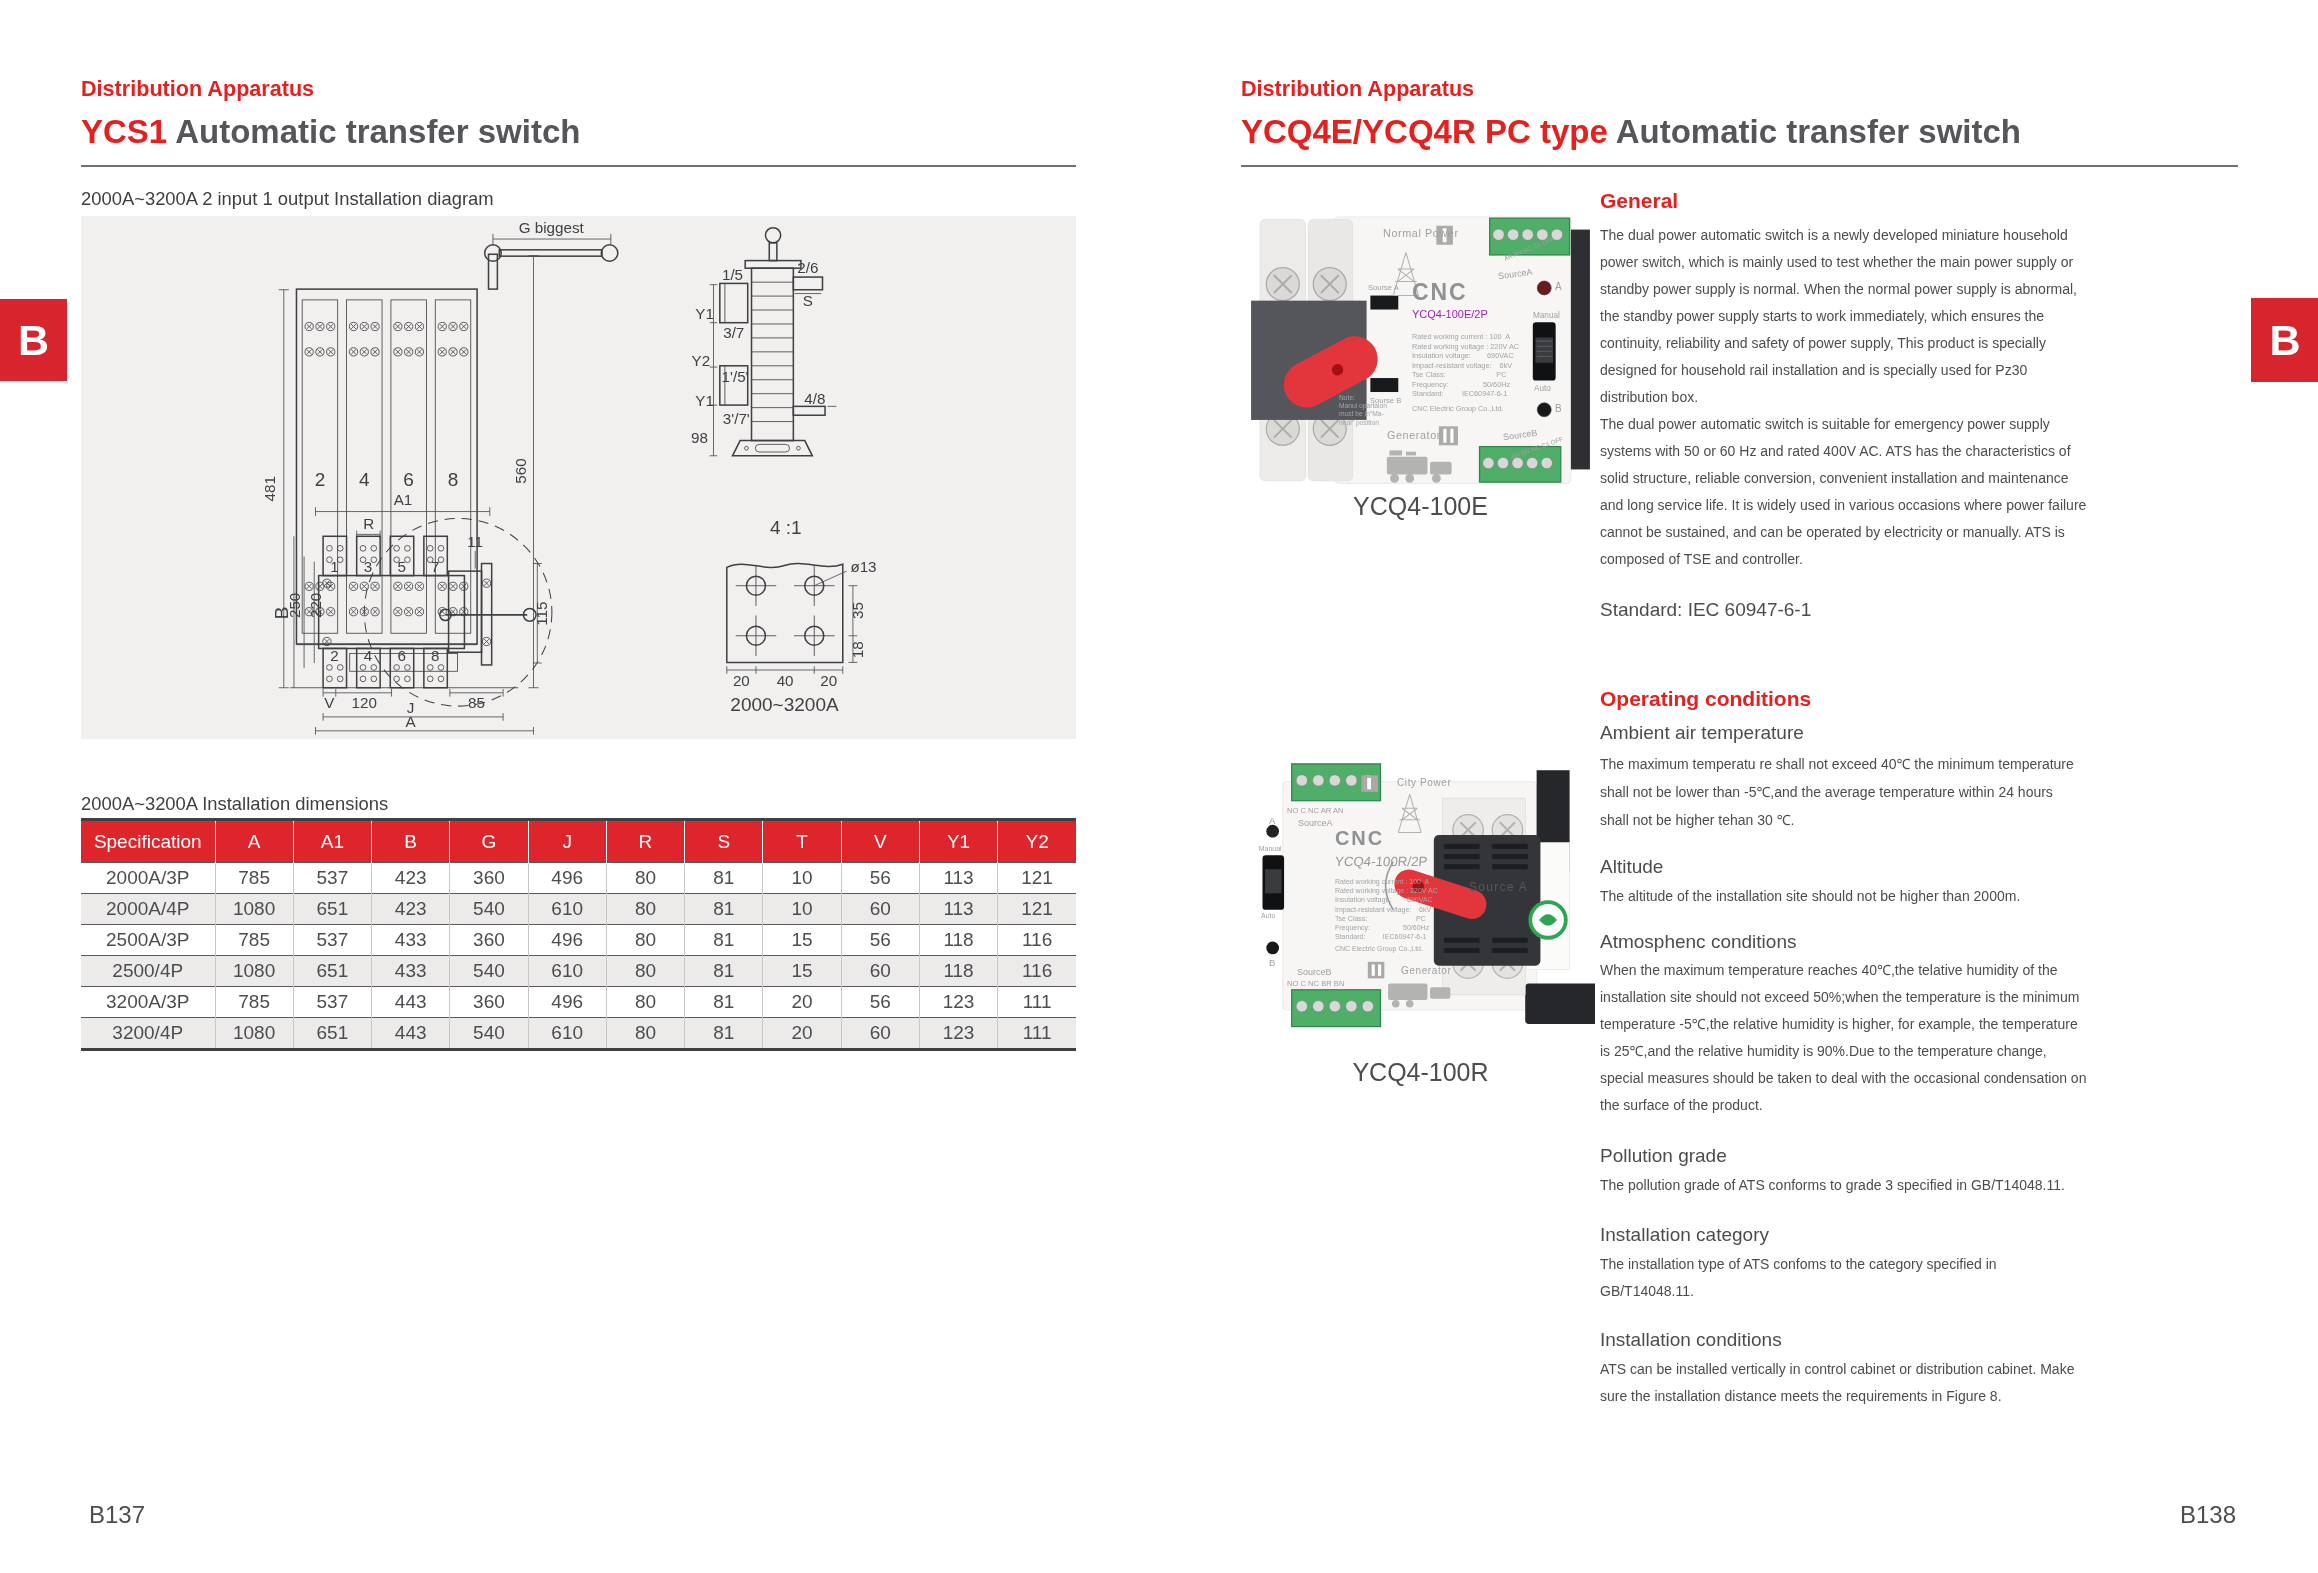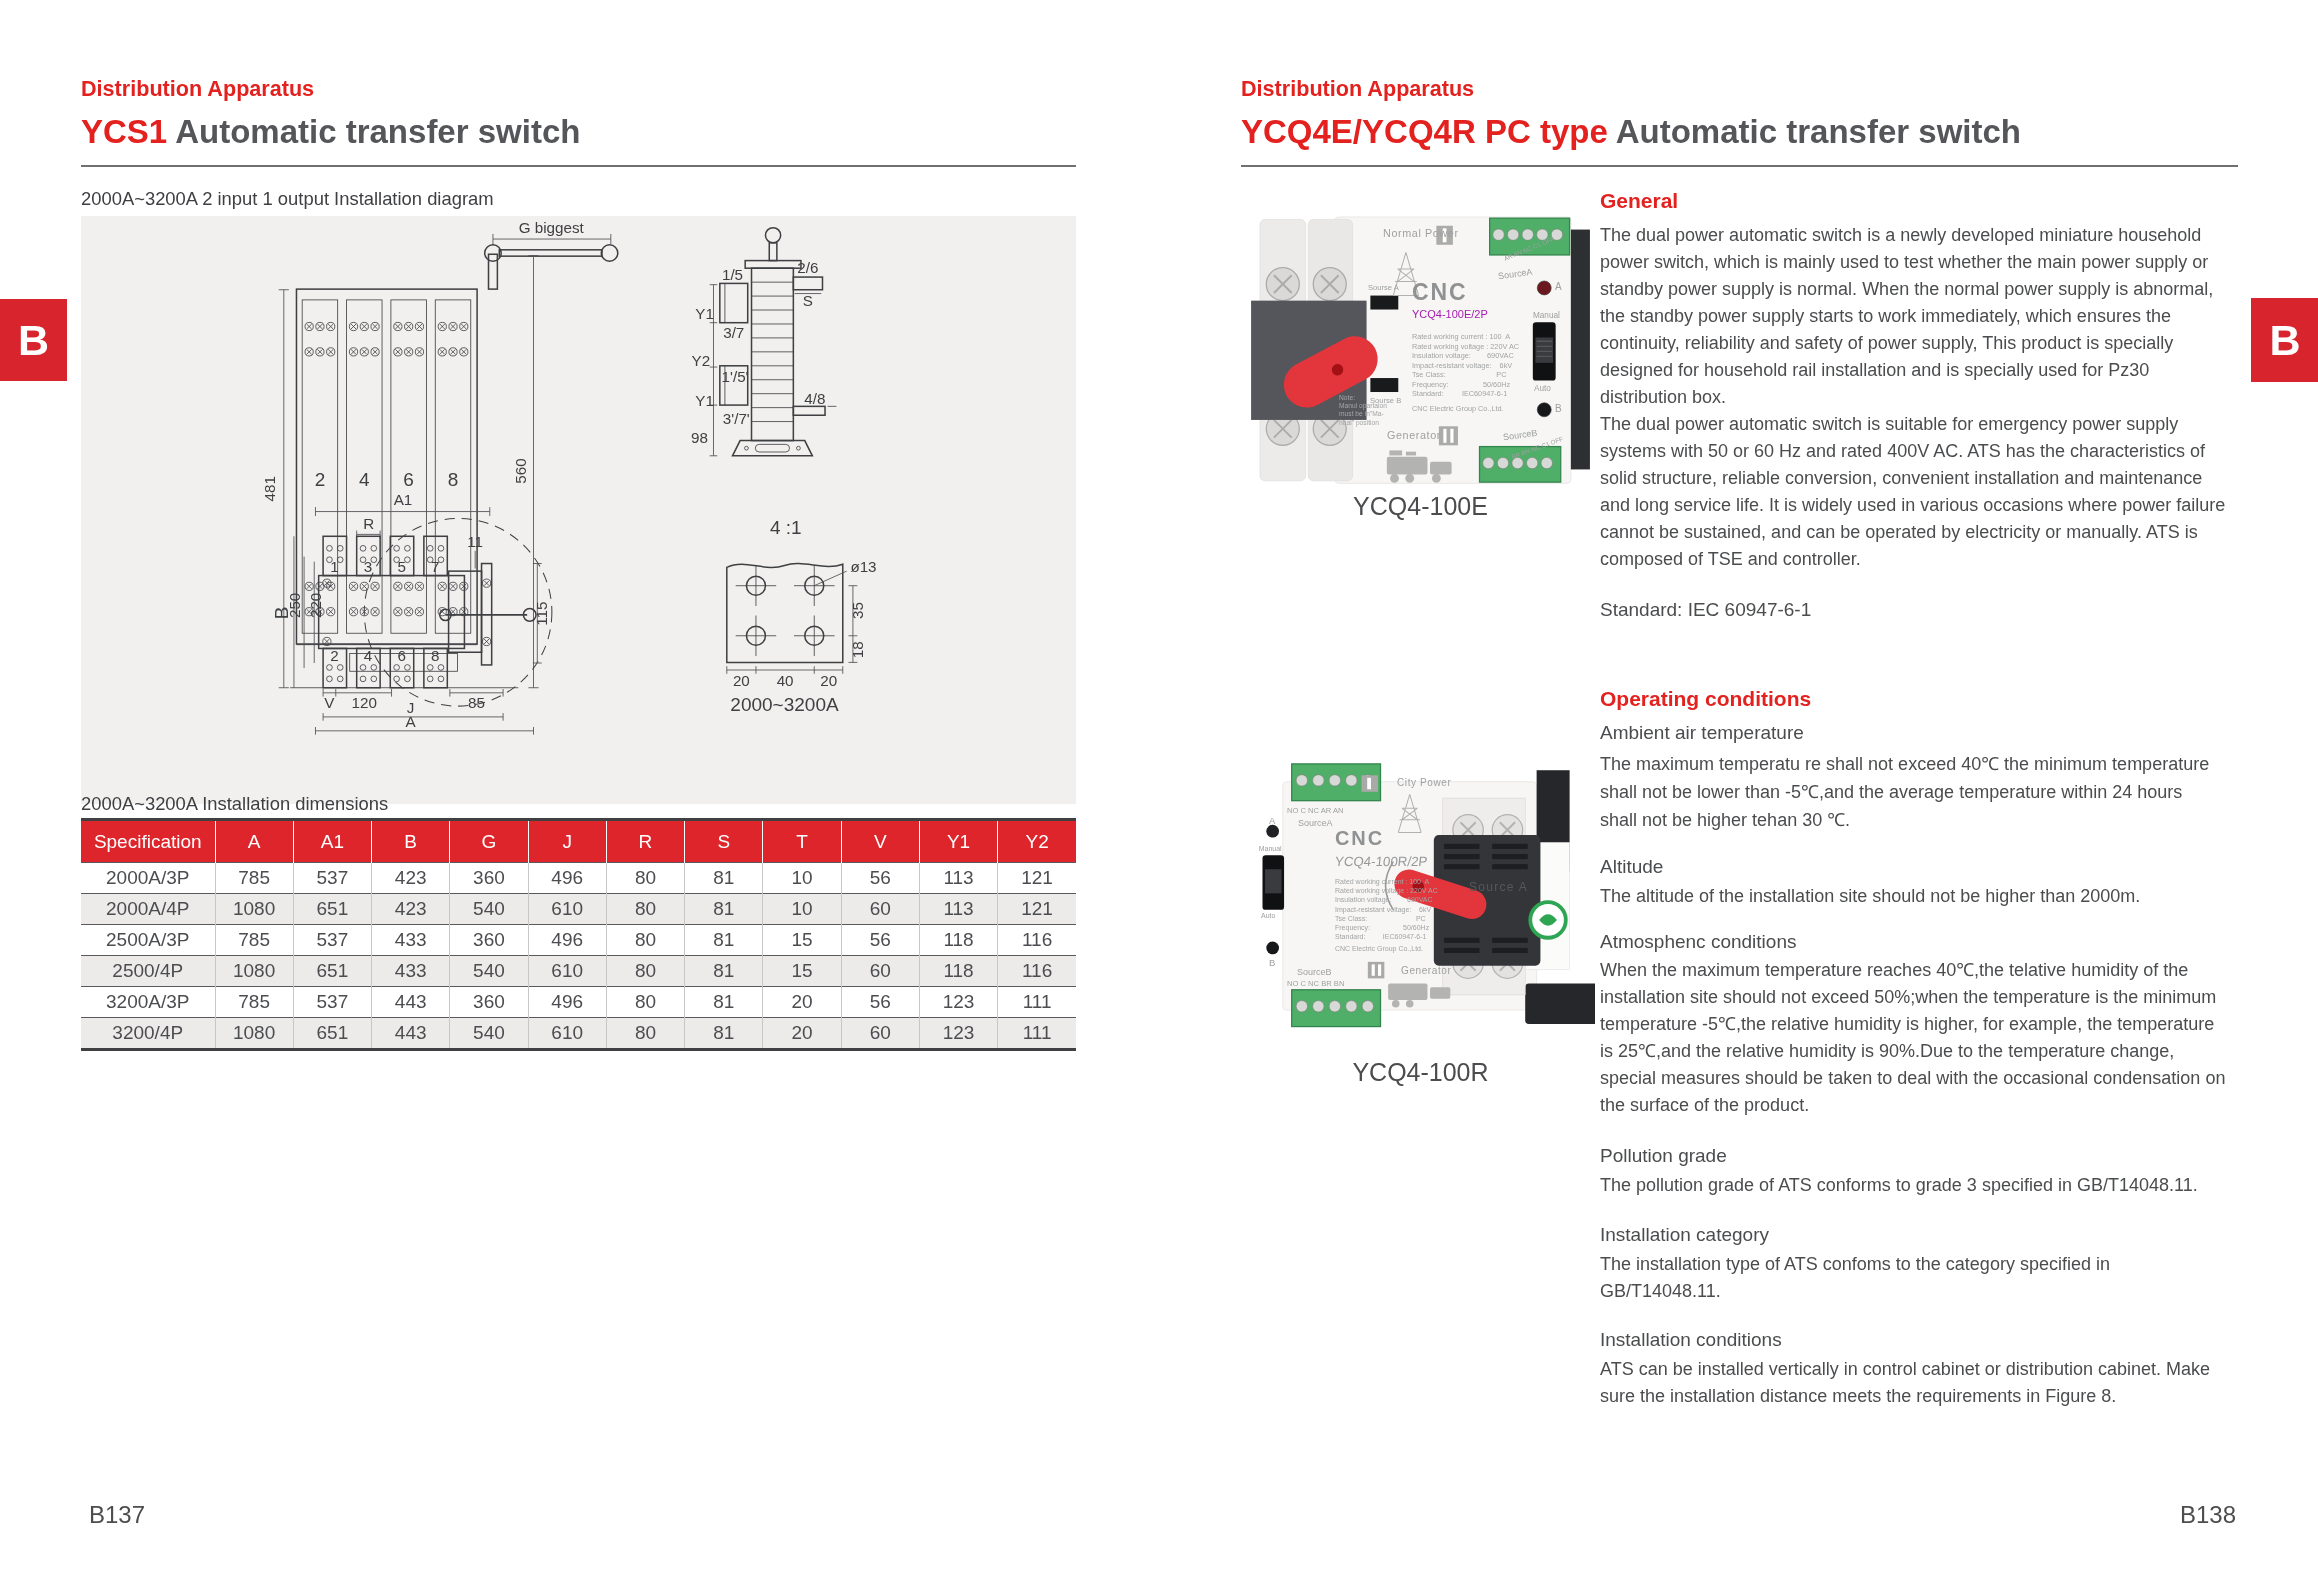--- a/index.html
+++ b/index.html
@@ -10,42 +10,42 @@
   .btab{position:absolute;width:67px;height:82px;background:#d8242c;color:#fff;
         display:flex;align-items:center;justify-content:center;font-size:43px;font-weight:bold;}
   
   .eyebrow{font-size:21.6px;font-weight:bold;color:#e3211f;}
   .title{font-size:33px;font-weight:bold;white-space:nowrap;}
   .title .red{color:#e3211f;}
   .title .gray{color:#55565a;}
   .rule{position:absolute;height:1.9px;background:#6f7072;}
   .smallcap{font-size:18.4px;color:#3e3f42;}
   
-  #diagram-box{position:absolute;left:81px;top:216px;width:995px;height:588px;background:#f2f0ee;}
+  #diagram-box{position:absolute;left:81px;top:216px;width:995px;height:523px;background:#f2f0ee;}
   svg text{font-family:"Liberation Sans",sans-serif;}
   .ln{stroke:#3f4043;fill:none;stroke-width:2.4;}
   .tn{stroke:#3f4043;fill:none;stroke-width:1.3;}
   .dim{stroke:#55565a;fill:none;stroke-width:1.4;}
   .dsh{stroke:#3f4043;fill:none;stroke-width:1.6;stroke-dasharray:16 11;}
   .dlab{fill:#3f4043;font-size:24px;}
   .dlab2{fill:#3f4043;font-size:30px;}
   
   .dim-table{position:absolute;left:81px;top:818px;width:995px;border-collapse:collapse;
              table-layout:fixed;font-size:19px;color:#4c4d50;
              border-top:3.8px solid #404042;border-bottom:3.8px solid #404042;}
   .dim-table th{background:#de252c;color:#ffffff;font-weight:normal;height:39px;border-left:1.9px solid #ffffff;}
   .dim-table th:first-child{border-left:none;}
   .dim-table td{height:28px;text-align:center;border-top:1.9px solid #59595b;border-left:1.3px solid #c9c7c6;}
   .dim-table td:first-child{border-left:none;}
   .dim-table tbody tr:nth-child(even){background:#edebea;}
   .pageno{position:absolute;font-size:24px;color:#4c4d4f;}
   
   .sec-h{position:absolute;left:1600px;width:642px;font-size:21px;font-weight:bold;color:#e3211f;}
   .sub-t{position:absolute;left:1600px;width:642px;font-size:19px;color:#4b4c4e;}
-  .body-text{position:absolute;left:1600px;width:653px;font-size:18px;line-height:27px;
+  .body-text{position:absolute;left:1600px;width:653px;font-size:14px;line-height:27px;
              color:#4b4c4e;white-space:pre-line;}
   .lh44{line-height:28px;}
   
   .fig{position:absolute;width:349px;height:273px;}
   .fig-cap{position:absolute;width:349px;text-align:center;font-size:25px;color:#4b4c4e;}
   .ov{position:absolute;color:#9fa0a2;white-space:nowrap;}
   .pre{white-space:pre;}
 </style>
 </head>
 <body>

